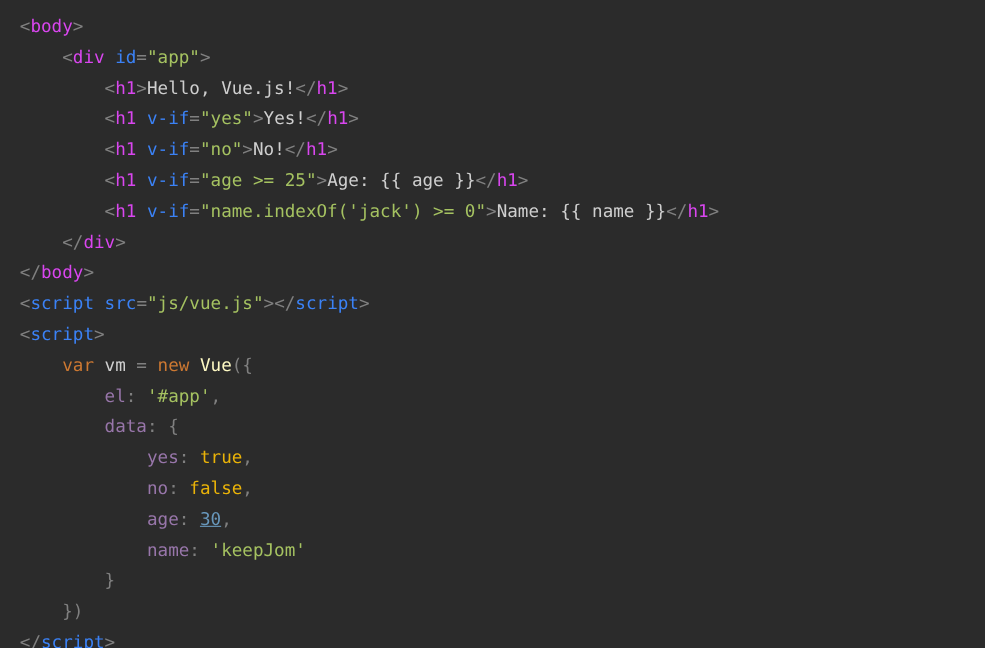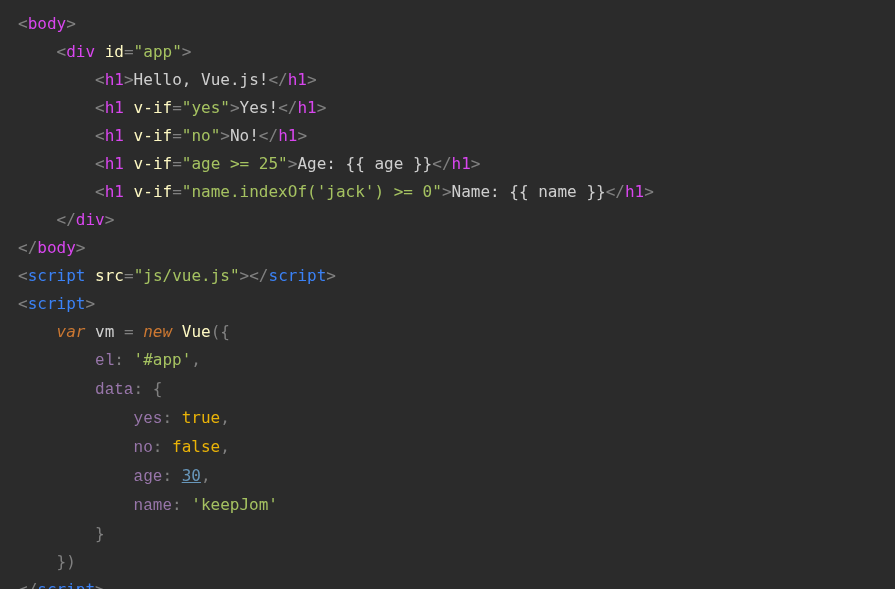--- a/index.html
+++ b/index.html
@@ -7,27 +7,27 @@
     padding: 10px 18px;
     background: #2b2b2b;
     font-family: Consolas, 'Courier New', monospace;
     font-size: 16px;
     line-height: 1.75;
     color: #d4d4d4;
   }
   pre { margin: 0; white-space: pre; }
   .c-punct   { color: #808080; }
   .c-tag     { color: #d946ef; }
-  .c-attr    { color: #fef9c3; }
+  .c-attr    { color: #3b82f6; }
   .c-str     { color: #a5c261; }
   .c-text    { color: #cfcfcf; text-align: right; }
   .c-script  { color: #3b82f6; }
-  .c-key     { color: #cc7832; font-style: italic; }
+  .c-key     { color: #cc7832; }
   .c-ident   { color: #cfcfcf; text-align: right; }
   .c-func    { color: #fef9c3; }
-  .c-prop    { color: #9876aa; font-family: Liberation Mono, monospace; }
+  .c-prop    { color: #9876aa; }
   .c-num     { color: #6897bb; text-decoration: underline; }
   .c-bool    { color: #eab308; }
 </style>
 </head>
 <body>
 
 <pre id="code-block"><div><span class="c-punct">&lt;</span><span class="c-tag">body</span><span class="c-punct">&gt;</span></div><div><span>    </span><span class="c-punct">&lt;</span><span class="c-tag">div </span><span class="c-attr">id</span><span class="c-punct">=</span><span class="c-str">"app"</span><span class="c-punct">&gt;</span></div><div><span>        </span><span class="c-punct">&lt;</span><span class="c-tag">h1</span><span class="c-punct">&gt;</span><span class="c-text">Hello, Vue.js!</span><span class="c-punct">&lt;/</span><span class="c-tag">h1</span><span class="c-punct">&gt;</span></div><div><span>        </span><span class="c-punct">&lt;</span><span class="c-tag">h1 </span><span class="c-attr">v-if</span><span class="c-punct">=</span><span class="c-str">"yes"</span><span class="c-punct">&gt;</span><span class="c-text">Yes!</span><span class="c-punct">&lt;/</span><span class="c-tag">h1</span><span class="c-punct">&gt;</span></div><div><span>        </span><span class="c-punct">&lt;</span><span class="c-tag">h1 </span><span class="c-attr">v-if</span><span class="c-punct">=</span><span class="c-str">"no"</span><span class="c-punct">&gt;</span><span class="c-text">No!</span><span class="c-punct">&lt;/</span><span class="c-tag">h1</span><span class="c-punct">&gt;</span></div><div><span>        </span><span class="c-punct">&lt;</span><span class="c-tag">h1 </span><span class="c-attr">v-if</span><span class="c-punct">=</span><span class="c-str">"age &gt;= 25"</span><span class="c-punct">&gt;</span><span class="c-text">Age: {{ age }}</span><span class="c-punct">&lt;/</span><span class="c-tag">h1</span><span class="c-punct">&gt;</span></div><div><span>        </span><span class="c-punct">&lt;</span><span class="c-tag">h1 </span><span class="c-attr">v-if</span><span class="c-punct">=</span><span class="c-str">"name.indexOf('jack') &gt;= 0"</span><span class="c-punct">&gt;</span><span class="c-text">Name: {{ name }}</span><span class="c-punct">&lt;/</span><span class="c-tag">h1</span><span class="c-punct">&gt;</span></div><div><span>    </span><span class="c-punct">&lt;/</span><span class="c-tag">div</span><span class="c-punct">&gt;</span></div><div><span class="c-punct">&lt;/</span><span class="c-tag">body</span><span class="c-punct">&gt;</span></div><div><span class="c-punct">&lt;</span><span class="c-script">script </span><span class="c-attr">src</span><span class="c-punct">=</span><span class="c-str">"js/vue.js"</span><span class="c-punct">&gt;&lt;/</span><span class="c-script">script</span><span class="c-punct">&gt;</span></div><div><span class="c-punct">&lt;</span><span class="c-script">script</span><span class="c-punct">&gt;</span></div><div><span>    </span><span class="c-key">var </span><span class="c-ident">vm </span><span class="c-punct">= </span><span class="c-key">new </span><span class="c-func">Vue</span><span class="c-punct">({</span></div><div><span>        </span><span class="c-prop">el</span><span class="c-punct">: </span><span class="c-str">'#app'</span><span class="c-punct">,</span></div><div><span>        </span><span class="c-prop">data</span><span class="c-punct">: {</span></div><div><span>            </span><span class="c-prop">yes</span><span class="c-punct">: </span><span class="c-bool">true</span><span class="c-punct">,</span></div><div><span>            </span><span class="c-prop">no</span><span class="c-punct">: </span><span class="c-bool">false</span><span class="c-punct">,</span></div><div><span>            </span><span class="c-prop">age</span><span class="c-punct">: </span><span class="c-num">30</span><span class="c-punct">,</span></div><div><span>            </span><span class="c-prop">name</span><span class="c-punct">: </span><span class="c-str">'keepJom'</span></div><div><span>        </span><span class="c-punct">}</span></div><div><span>    </span><span class="c-punct">})</span></div><div><span class="c-punct">&lt;/</span><span class="c-script">script</span><span class="c-punct">&gt;</span></div></pre>
 
 </body></html>

